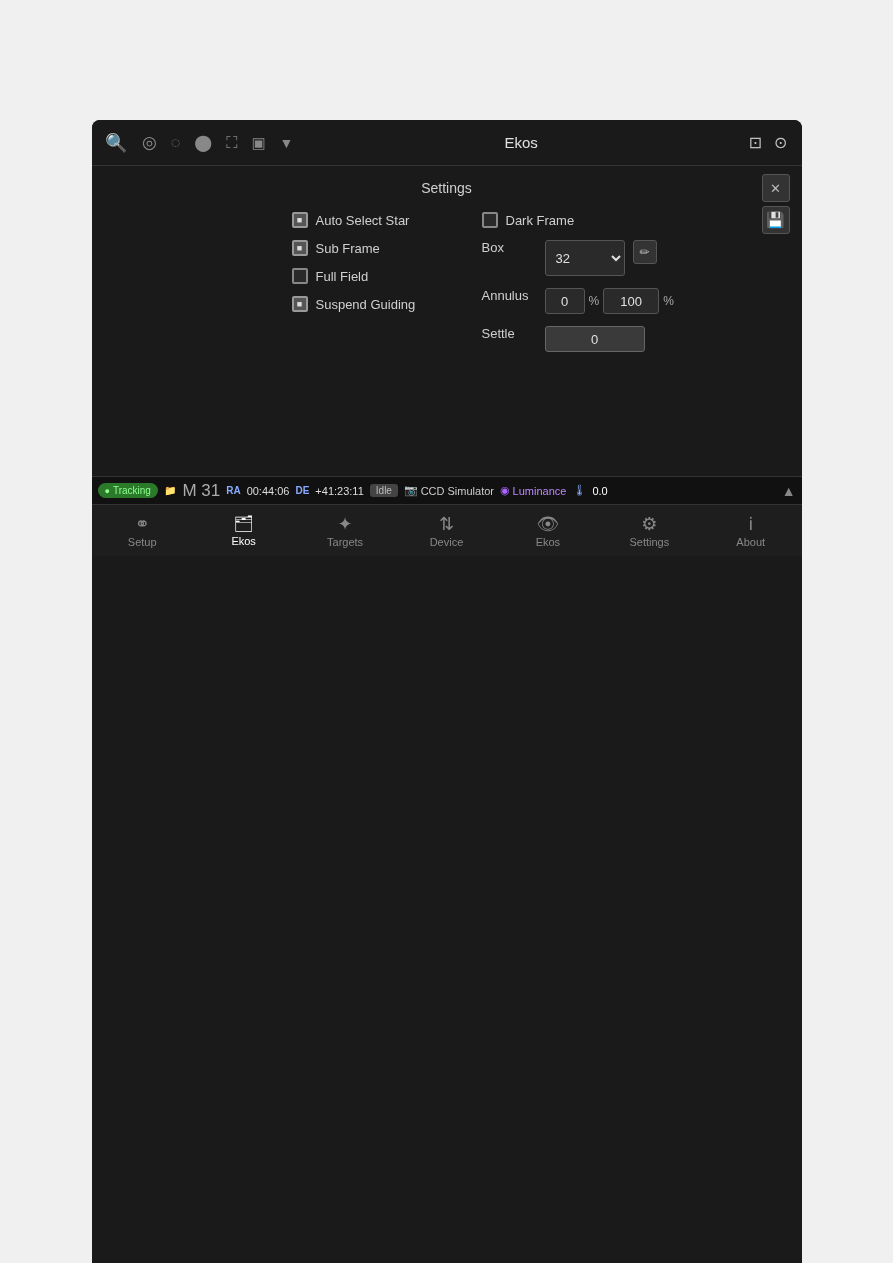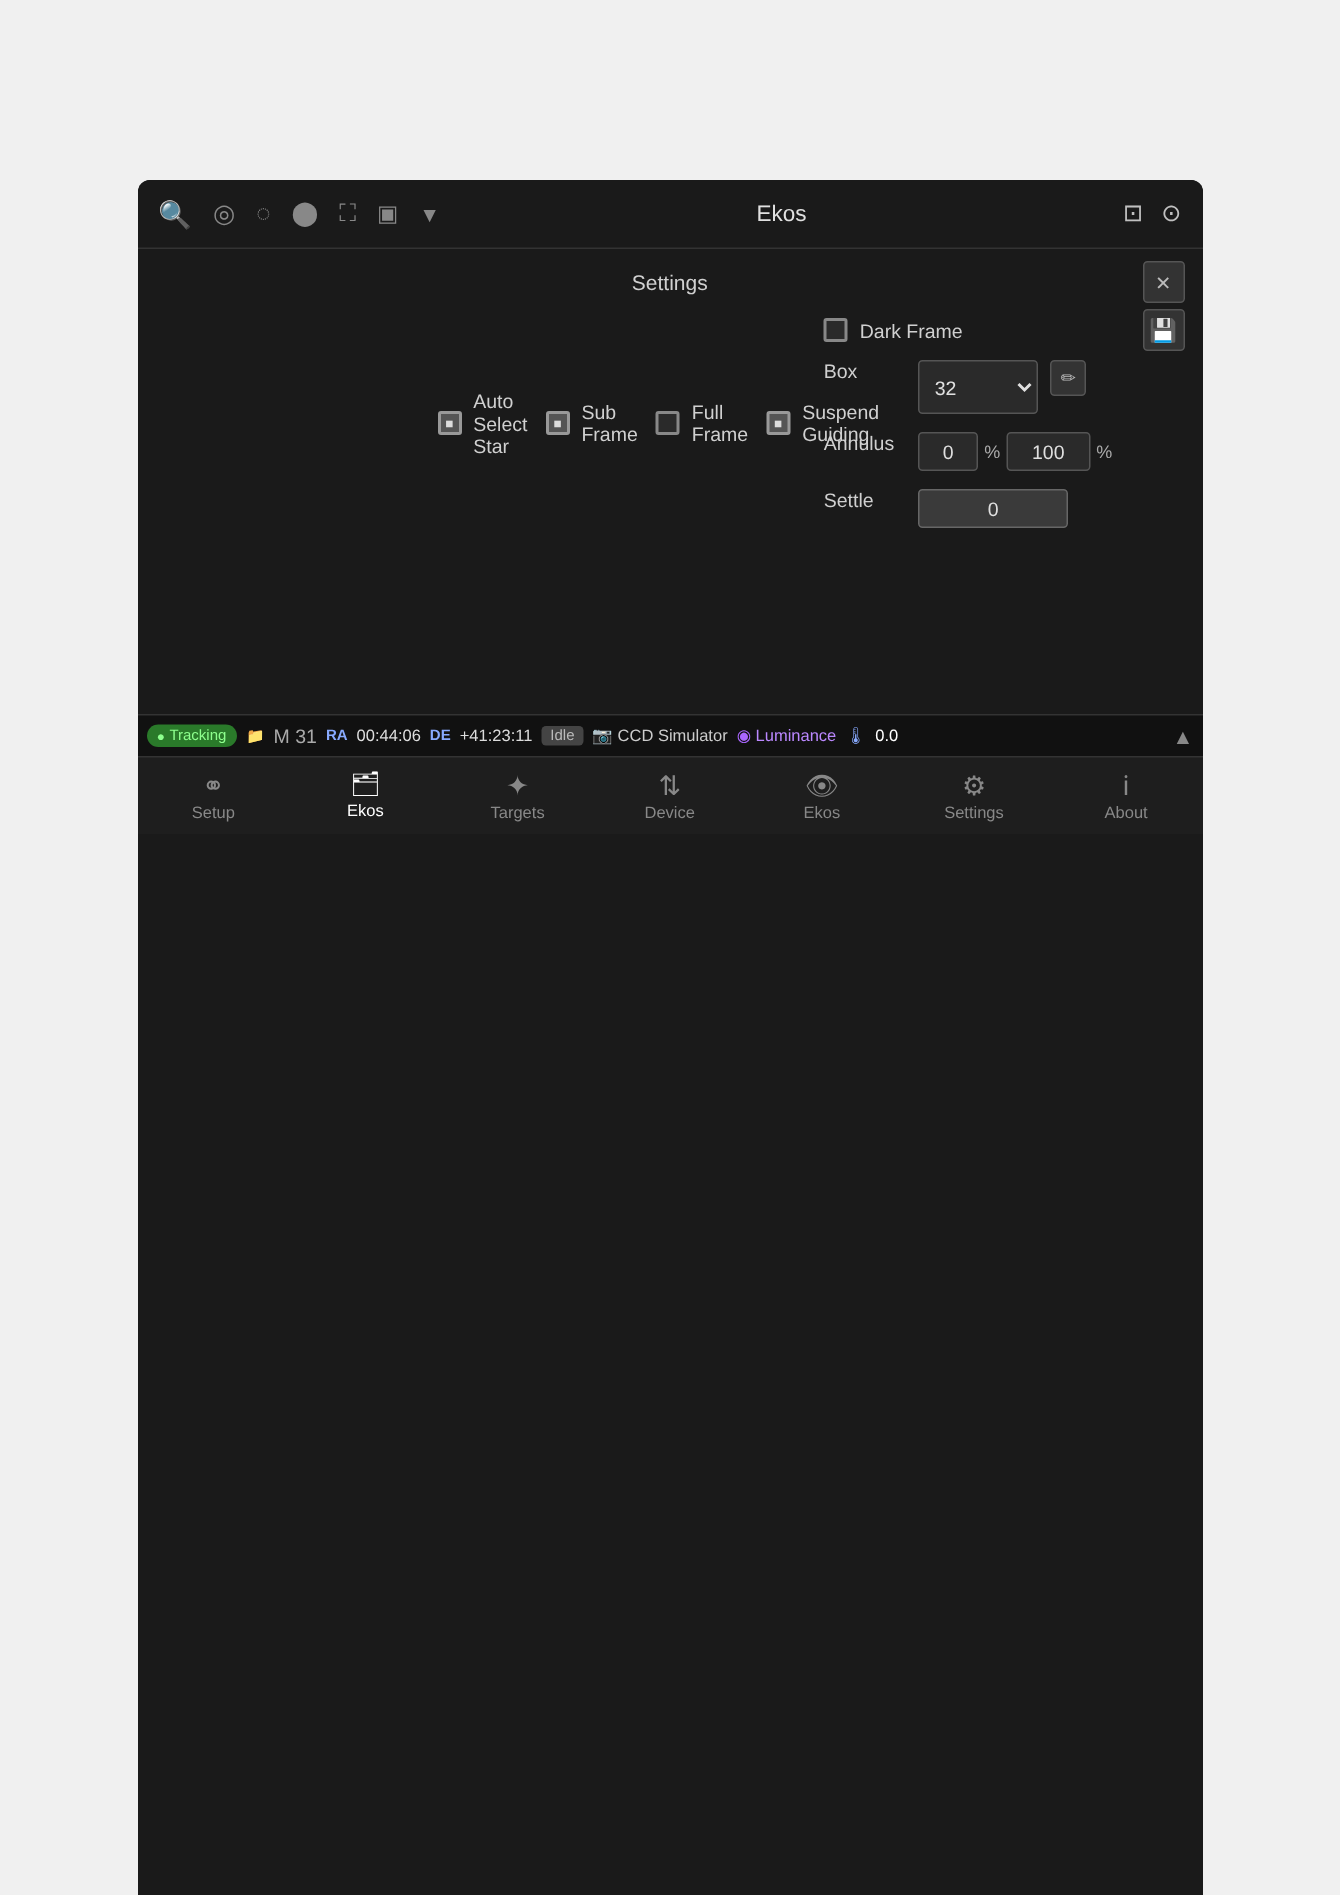--- a/index.html
+++ b/index.html
@@ -98,21 +98,21 @@
     }
 
     
     .settings-form {
       display: flex;
       gap: 30px;
       padding: 0 60px 20px 200px;
     }
     .form-left {
       display: flex;
-      flex-direction: row;
+      flex-direction: column;
       gap: 12px;
       min-width: 160px;
     }
     .form-right {
       display: flex;
       flex-direction: column;
       gap: 12px;
     }
 
     .checkbox-row {
@@ -232,21 +232,21 @@
       display: flex;
       align-items: center;
       gap: 3px;
     }
     .status-badge.green {
       background: #2a7a2a;
       color: #8eff8e;
     }
     .status-text {
       color: #aaa;
-      font-size: 13px;
+      font-size: 17px;
     }
     .status-label {
       font-weight: 600;
       font-size: 10px;
     }
     .status-label.ra { color: #88aaff; }
     .status-label.de { color: #88aaff; }
     .status-val { color: #ddd; text-align: center; }
     .status-idle {
       background: #444;
@@ -364,21 +364,21 @@
           <div class="checkbox-row">
             <div class="checkbox-custom checked"></div>
             <span>Auto Select Star</span>
           </div>
           <div class="checkbox-row">
             <div class="checkbox-custom checked"></div>
             <span>Sub Frame</span>
           </div>
           <div class="checkbox-row">
             <div class="checkbox-custom"></div>
-            <span>Full Frame</span>
+            <span>Full Field</span>
           </div>
           <div class="checkbox-row">
             <div class="checkbox-custom checked"></div>
             <span>Suspend Guiding</span>
           </div>
         </div>
 
         <div class="form-right">
 
           <div class="checkbox-row">

